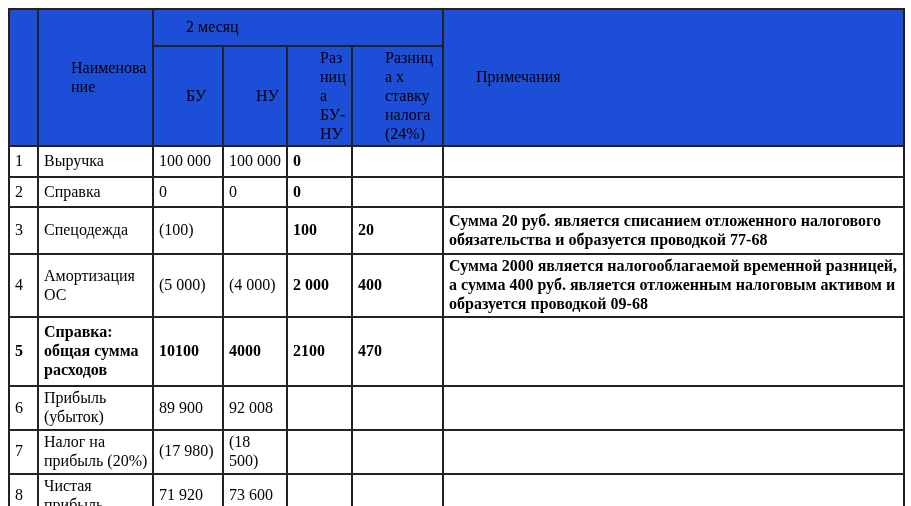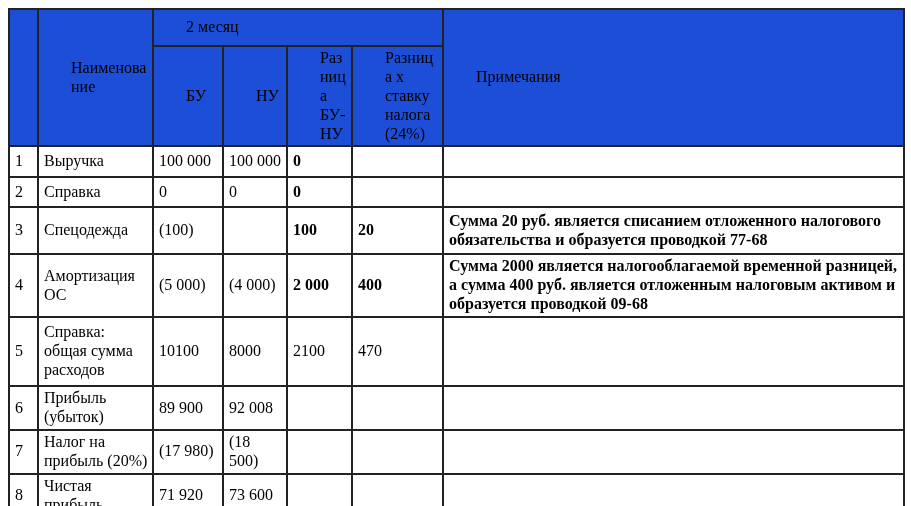--- a/index.html
+++ b/index.html
@@ -53,21 +53,21 @@
   tbody tr:nth-child(2) { height: 30px; }
   tbody tr:nth-child(3) { height: 47px; }
   tbody tr:nth-child(4) { height: 59px; }
   tbody tr:nth-child(5) { height: 69px; }
   tbody tr:nth-child(6) { height: 44px; }
   tbody tr:nth-child(7) { height: 43px; }
   tbody tr:nth-child(8) { height: 44px; }
   
   td.col-diff, td.col-tax, td.col-note { font-weight: bold; }
   
-  tr.bold-row td { font-weight: normal; }
+  tr.bold-row td { font-weight: bold; }
 </style>
 </head>
 <body>
 
 <div class="page">
   <table class="acct">
     <colgroup>
       <col style="width:29px">
       <col style="width:115px">
       <col style="width:70px">
@@ -124,21 +124,21 @@
           <td class="col-bu">(5 000)</td>
           <td class="col-nu">(4 000)</td>
           <td class="col-diff">2 000</td>
           <td class="col-tax">400</td>
           <td class="col-note">Сумма 2000 является налогооблагаемой временной разницей, а сумма 400 руб. является отложенным налоговым активом и образуется проводкой 09-68</td>
         </tr>
         <tr class="bold-row">
           <td class="col-num">5</td>
           <td class="col-name">Справка: общая сумма расходов</td>
           <td class="col-bu">10100</td>
-          <td class="col-nu">8000</td>
+          <td class="col-nu">4000</td>
           <td class="col-diff">2100</td>
           <td class="col-tax">470</td>
           <td class="col-note"></td>
         </tr>
         <tr>
           <td class="col-num">6</td>
           <td class="col-name">Прибыль (убыток)</td>
           <td class="col-bu">89 900</td>
           <td class="col-nu">92 008</td>
           <td class="col-diff"></td>

